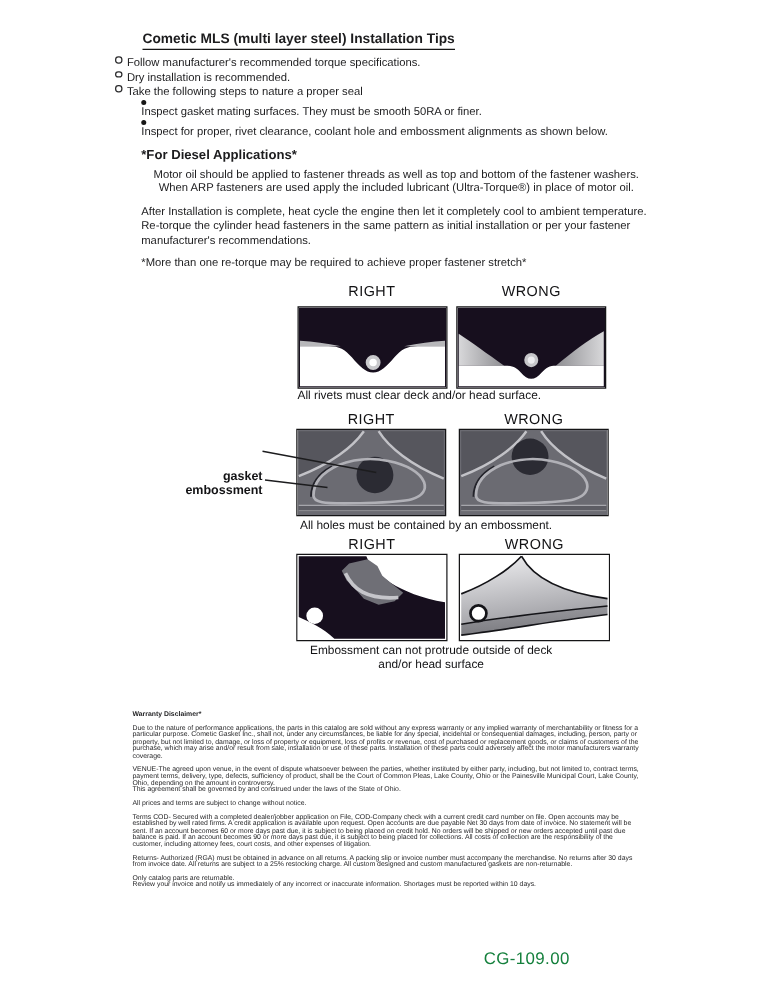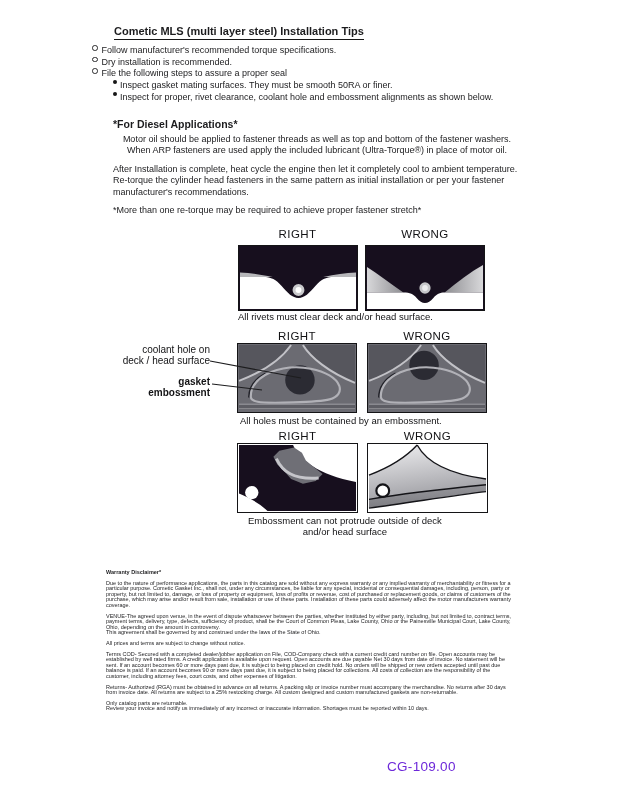--- a/index.html
+++ b/index.html
@@ -8,56 +8,56 @@
     font-family:"Liberation Sans", sans-serif;color:#1c1c1e;overflow:hidden;
     margin:0 auto;
   }
   .abs{position:absolute;}
   .title{
     left:114px;top:25px;font-size:11px;font-weight:bold;
     border-bottom:1.5px solid #161616;padding-bottom:2px;white-space:nowrap;
   }
   .tips{left:92px;top:45px;font-size:9px;line-height:11.7px;white-space:nowrap;}
   .tip{display:flex;align-items:flex-start;}
-  .tip.l2{padding-left:21px;}
+  .tip.l2{padding-left:21px;flex-direction:column;}
   .m1{display:inline-block;width:3.5px;height:3.5px;border:1px solid #2a2a2c;border-radius:50%;margin-right:4px;flex:0 0 auto;}
   .m2{display:inline-block;width:4px;height:4px;background:#161616;border-radius:50%;margin-right:3px;flex:0 0 auto;}
   .h2{left:113px;top:118px;font-size:10.5px;font-weight:bold;}
   .para{left:113px;width:408px;font-size:9px;line-height:11.3px;}
   .p1{top:134px;text-align:center;} .p2{top:164px;} .p3{top:205px;}
   .figlabel{font-size:11.5px;letter-spacing:0.4px;text-align:center;color:#121214;}
   .figbox{box-sizing:border-box;border:1.6px solid #141416;background:#fff;}
   .figbox svg{display:block;width:100%;height:100%;}
   .caption{font-size:9.5px;line-height:10.5px;color:#131315;white-space:pre-line;text-align:center;}
   .annot{font-size:10px;line-height:11px;text-align:right;color:#131315;white-space:pre-line;}
   .overlay{pointer-events:none;z-index:5;}
   .warranty{left:106px;top:570px;width:408px;font-size:5.5px;line-height:5.6px;color:#252527;}
   .warranty .wh{font-weight:bold;margin:0 0 5px 0;}
   .warranty p{margin:0 0 5px 0;white-space:pre-line;}
-  .pagenum{left:387px;top:759px;font-size:13.5px;letter-spacing:0.3px;color:#6d28d9;}
+  .pagenum{left:387px;top:759px;font-size:13.5px;letter-spacing:0.3px;color:#15803d;}
 </style>
 </head>
 <body>
 
 <div class="page">
 
   <div class="abs title">Cometic MLS (multi layer steel) Installation Tips</div>
 
   <div class="abs tips">
     <div class="tip l1">
       <span class="m1"></span>
       <span>Follow manufacturer's recommended torque specifications.</span>
     </div>
     <div class="tip l1">
       <span class="m1"></span>
       <span>Dry installation is recommended.</span>
     </div>
     <div class="tip l1">
       <span class="m1"></span>
-      <span>File the following steps to assure a proper seal</span>
+      <span>Take the following steps to nature a proper seal</span>
     </div>
     <div class="tip l2">
       <span class="m2"></span>
       <span>Inspect gasket mating surfaces.  They must be smooth 50RA or finer.</span>
     </div>
     <div class="tip l2">
       <span class="m2"></span>
       <span>Inspect for proper, rivet clearance, coolant hole and embossment alignments as shown below.</span>
     </div>
   </div>
@@ -100,22 +100,20 @@
       <circle cx="60" cy="42" r="6.5" fill="#c6c6c9" stroke="#170f1e" stroke-width="1.6"></circle>
       <circle cx="60" cy="42" r="2.9" fill="#ececee"></circle>
     </svg>
   </div>
 
   <div class="abs caption" style="left:238px;top:312px;">All rivets must clear deck and/or head surface.</div>
 
   <div class="abs figlabel" style="left:237px;top:330px;width:120px;">RIGHT</div>
   <div class="abs figlabel" style="left:367px;top:330px;width:120px;">WRONG</div>
 
-  <div class="abs annot" style="left:115px;top:344px;width:95px;">coolant hole on
-deck / head surface</div>
   <div class="abs annot" style="left:115px;top:376px;width:95px;font-weight:bold;">gasket embossment</div>
 
   <div class="abs figbox" style="left:237px;top:343px;width:120px;height:70px;">
     <svg viewBox="0 0 120 70" preserveAspectRatio="none">
       <rect x="0" y="0" width="120" height="70" fill="#6b6b72"></rect>
       <path d="M1,1 L54,1 C45,14 27,28 1,38 Z" fill="#56565d"></path>
       <path d="M66,1 L119,1 L119,40 C92,29 74,14 66,1 Z" fill="#56565d"></path>
       <path d="M54,1 C45,14 27,28 1,38" fill="none" stroke="#c2c2c7" stroke-width="2"></path>
       <path d="M66,1 C74,14 92,29 119,40" fill="none" stroke="#c2c2c7" stroke-width="2"></path>
       <path d="M11,55 C11,44 17,36 28,30" fill="none" stroke="#23232a" stroke-width="1.6"></path>

